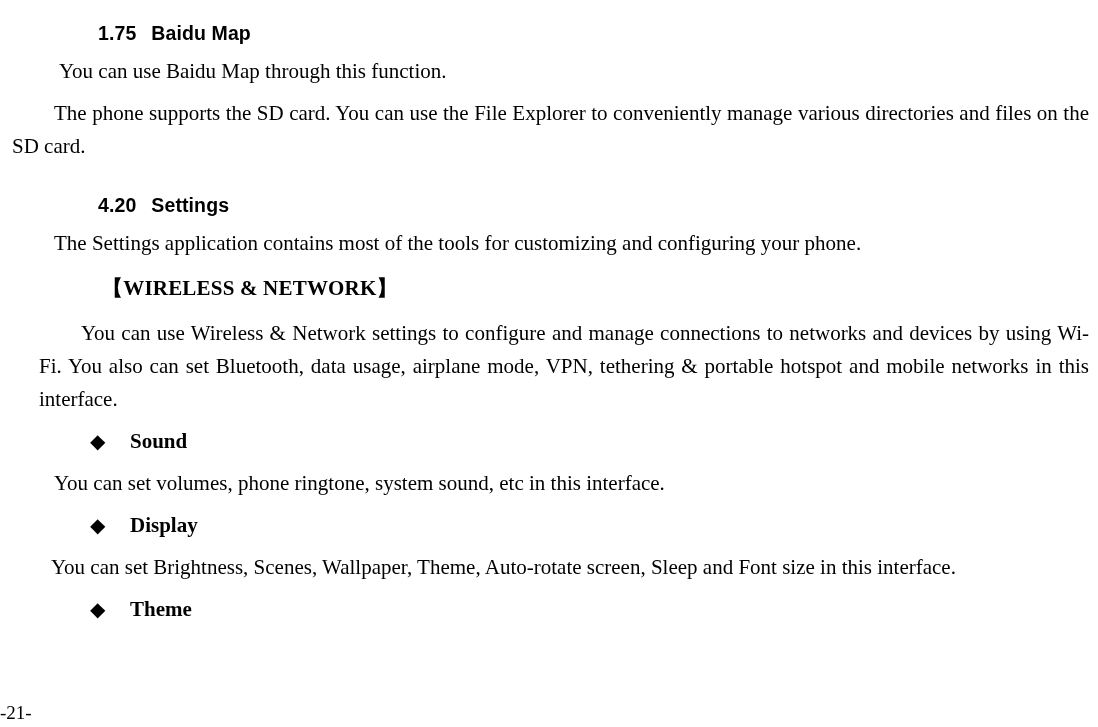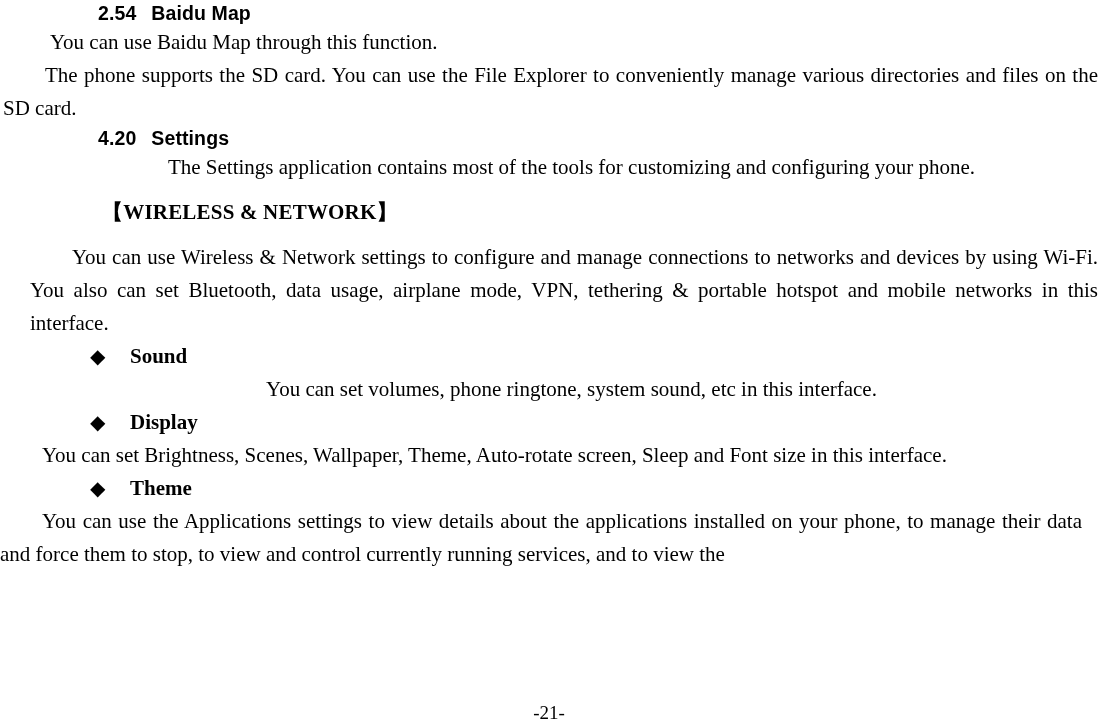--- a/index.html
+++ b/index.html
@@ -37,46 +37,47 @@
   }
   .heading .h-num {
     display: inline-block;
   }
   .heading .h-gap {
     display: inline-block;
     width: 15px;
   }
   .heading .h-text {
     display: inline-block;
+    margin-top: 20px;
   }
 
   
   .para {
     font-size: 21px;
     line-height: 33px;
-    margin: 0;
+    margin: 9px;
     padding: 0;
     text-align: justify;
     text-justify: inter-word;
     hyphens: none;
   }
   
   .para-full {
     padding-left: 3px;
     padding-right: 0;
     text-indent: 42px;
   }
   
   .para-line {
     text-align: left;
     text-indent: 0;
     padding-left: 50px;
   }
   .para-line-2 {
-    text-align: center;
+    text-align: left;
     text-indent: 0;
     padding-left: 45px;
   }
   
   .para-inset {
     padding-left: 30px;
     padding-right: 0;
     text-indent: 42px;
   }
   
@@ -117,33 +118,33 @@
     font-weight: bold;
     text-align: right;
   }
 
   
   .page-footer {
     position: absolute;
     left: 0;
     right: 0;
     bottom: 2px;
-    text-align: center;
+    text-align: left;
     font-size: 19px;
     line-height: 24px;
     font-family: "Liberation Serif", "DejaVu Serif", serif;
   }
 </style>
 </head>
 <body>
 
 <div class="page">
 
   <h2 class="heading">
-    <span class="h-num">2.54</span><span class="h-gap"></span><span class="h-text">Baidu Map</span>
+    <span class="h-num">1.75</span><span class="h-gap"></span><span class="h-text">Baidu Map</span>
   </h2>
 
   <p class="para para-line">You can use Baidu Map through this function.</p>
 
 
   <p class="para para-full">The phone supports the SD card. You can use the File Explorer to conveniently manage various directories and files on the SD card.</p>
 
   <h2 class="heading">
     <span class="h-num">4.20</span><span class="h-gap"></span><span class="h-text">Settings</span>
   </h2>
@@ -161,17 +162,16 @@
   <p class="para para-line-2">You can set volumes, phone ringtone, system sound, etc in this interface.</p>
 
   <p class="bullet-item">
     <span class="bullet-mark">◆</span><span class="bullet-text">Display</span>
   </p>
   <p class="para para-edge">You can set Brightness, Scenes, Wallpaper, Theme, Auto-rotate screen, Sleep and Font size in this interface.</p>
 
   <p class="bullet-item">
     <span class="bullet-mark">◆</span><span class="bullet-text">Theme</span>
   </p>
-  <p class="para para-edge">You can use the Applications settings to view details about the applications installed on your phone, to manage their data and force them to stop, to view and control currently running services, and to view the</p>
 
   <div class="page-footer">-21-</div>
 
 </div>
 
 </body></html>

